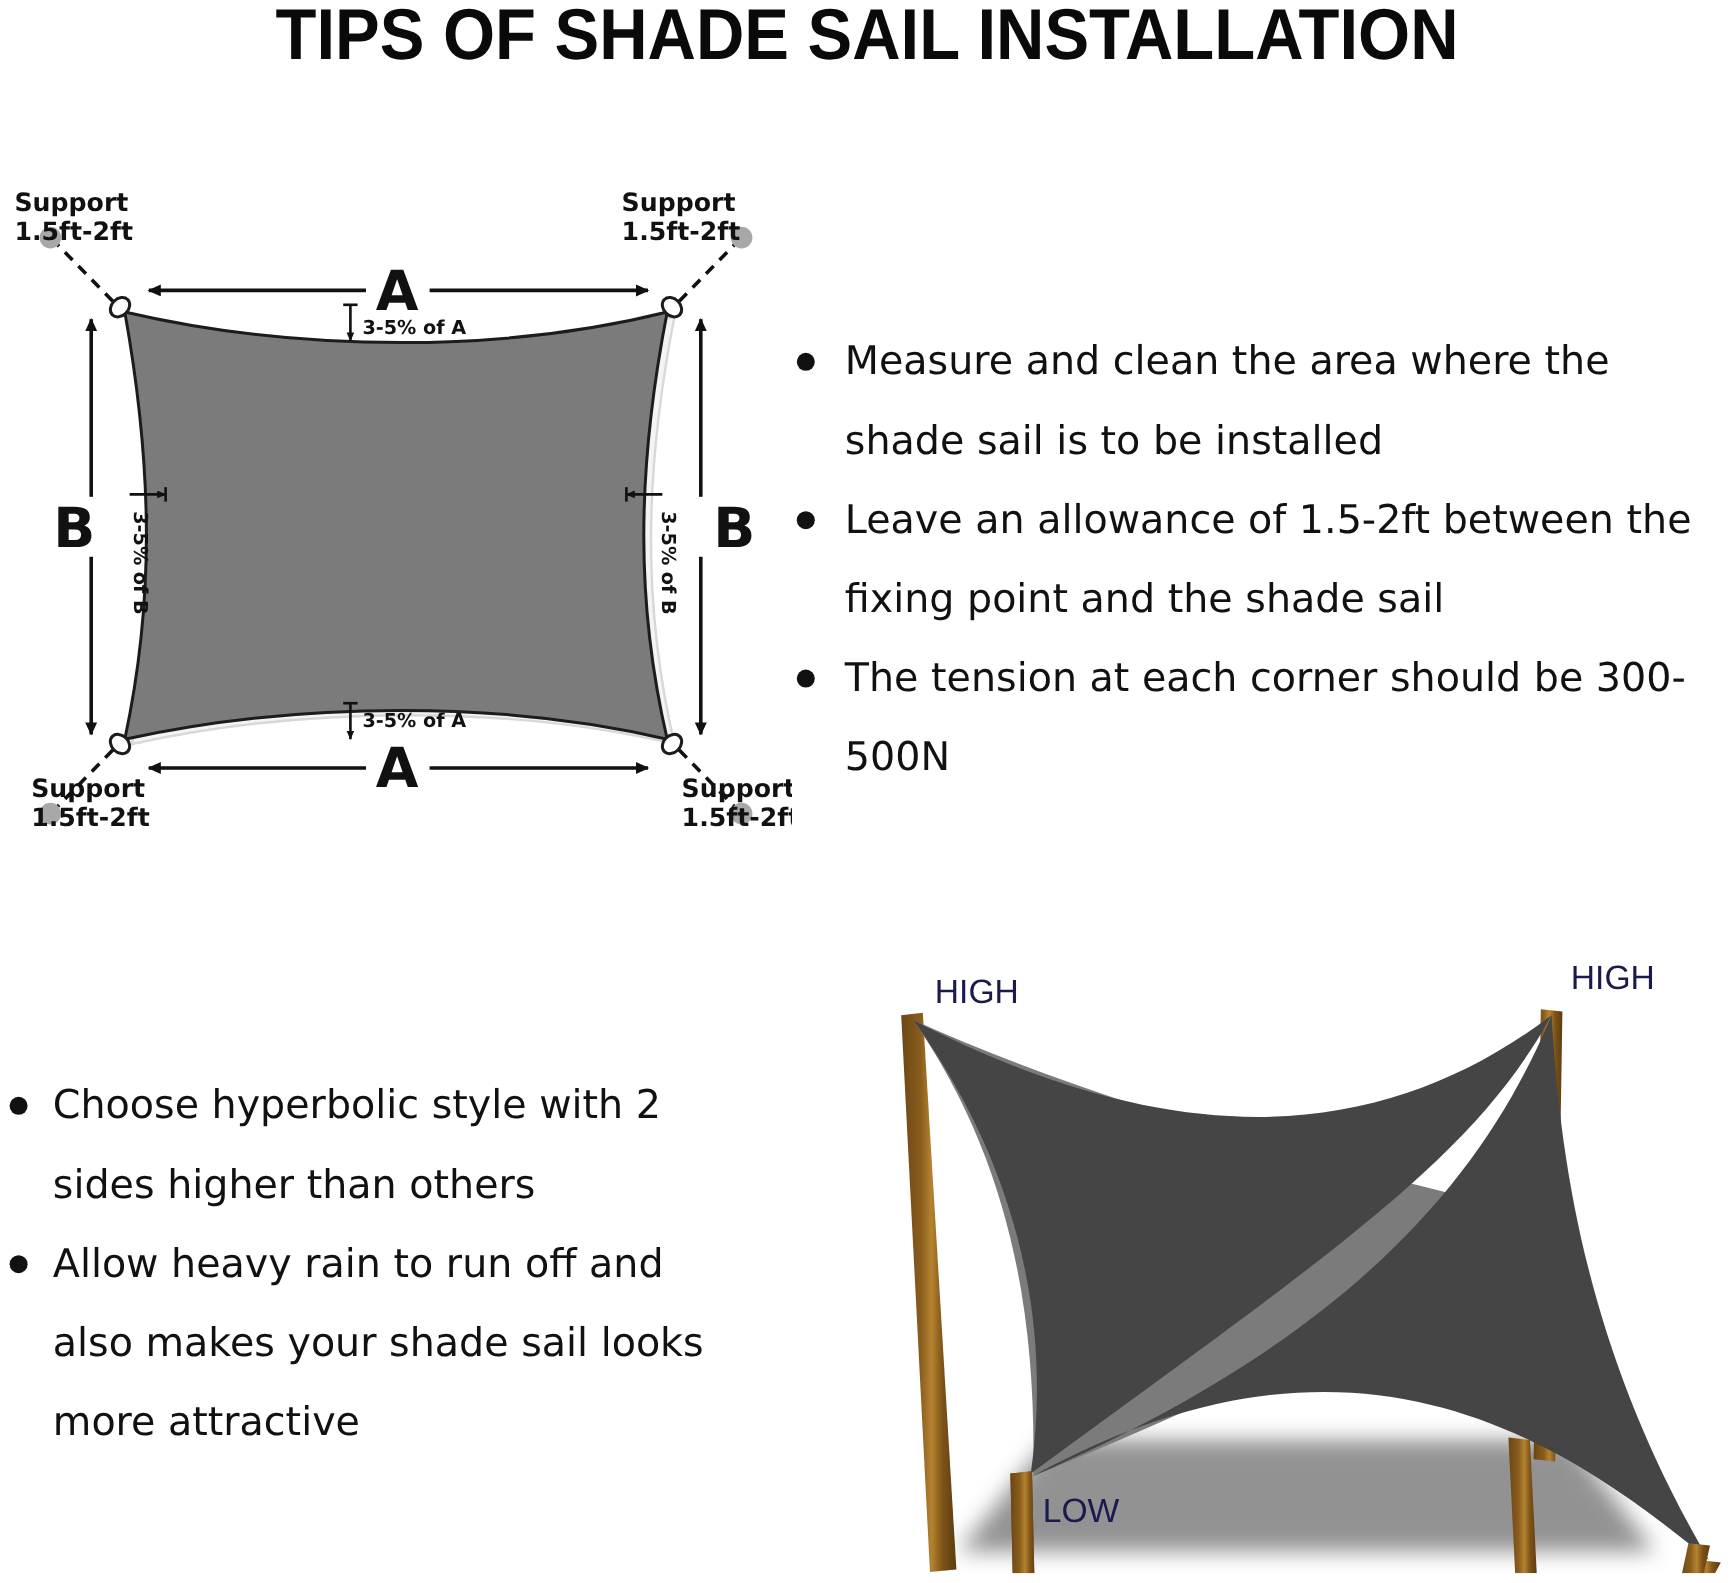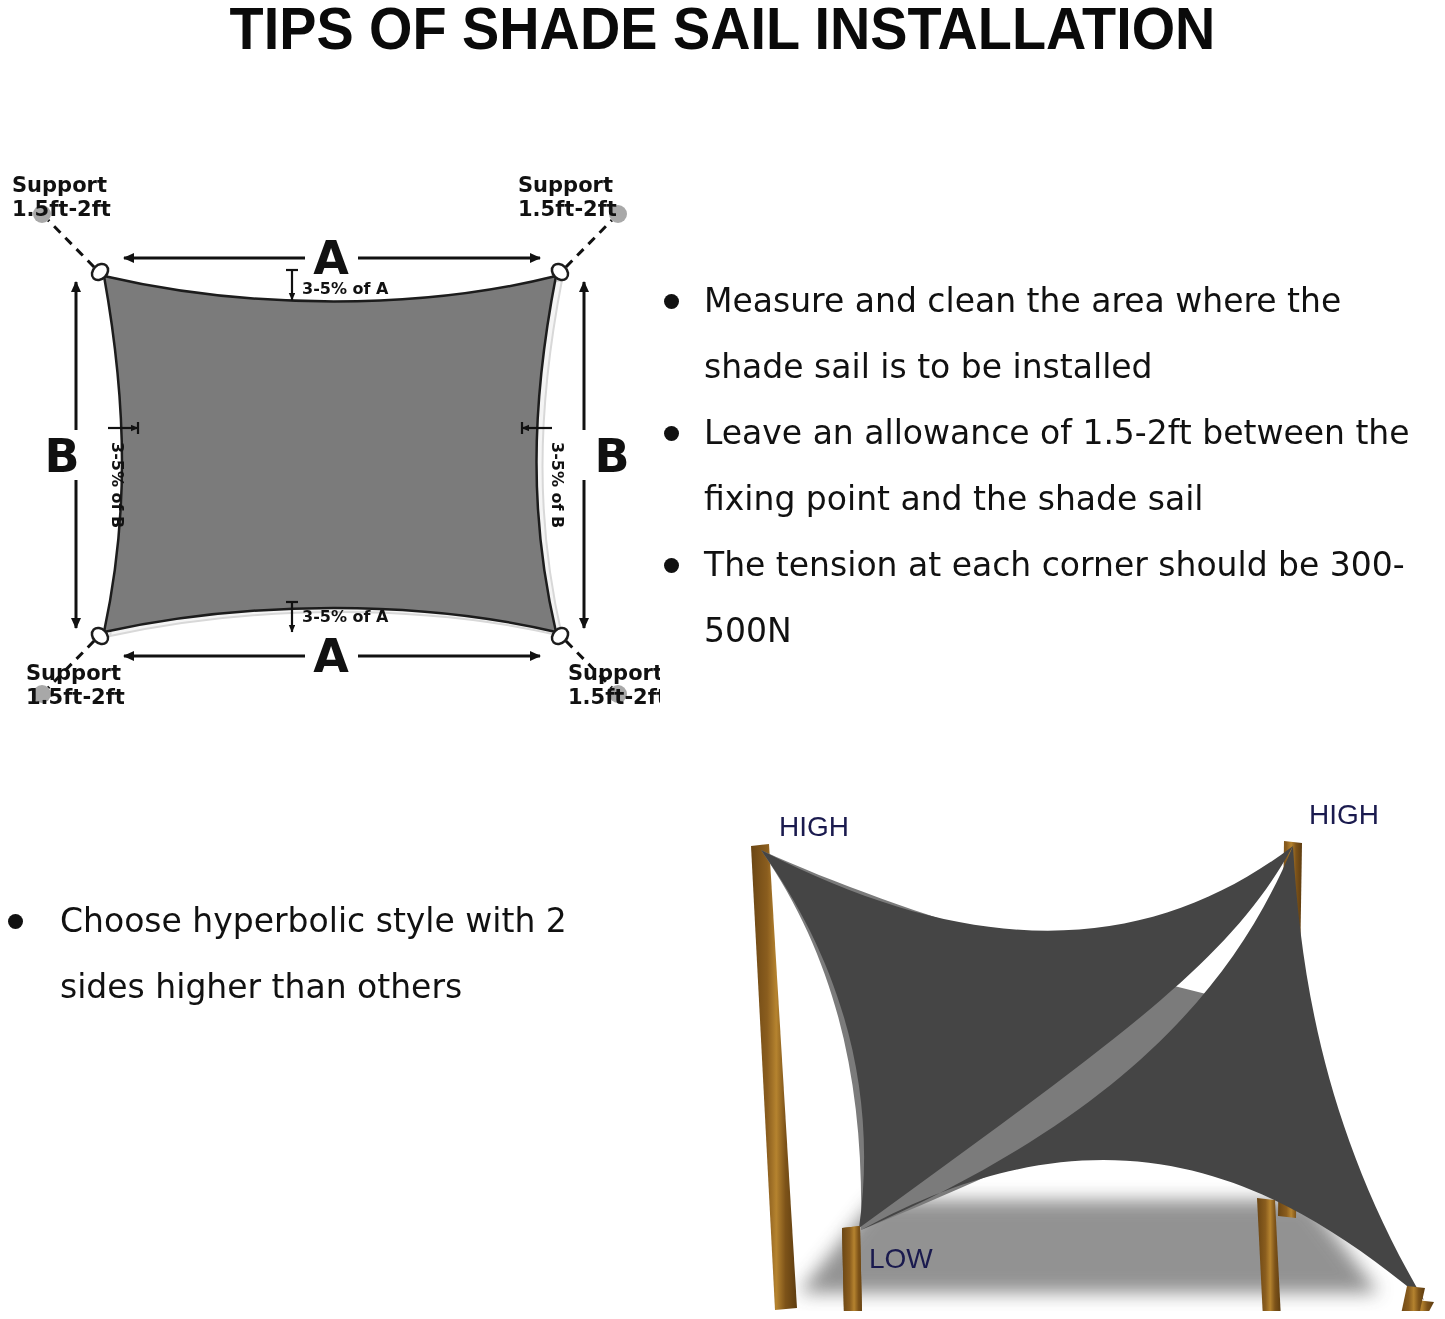--- a/index.html
+++ b/index.html
@@ -33,21 +33,21 @@
     color: #0a0a0a;
     transform: scaleX(0.93);
     transform-origin: 50% 0;
     white-space: nowrap;
   }
 
   
   #diagram-top {
     position: absolute;
     left: 0;
-    top: 160px;
+    top: 144px;
     width: 660px;
     height: 570px;
   }
   #diagram-top svg { display: block; }
 
   .dlabel {
     font-family: "DejaVu Sans", sans-serif;
     font-weight: bold;
     fill: #111111;
   }
@@ -73,21 +73,21 @@
     top: 888px;
     width: 630px;
     font-size: 33px;
     line-height: 66px;
   }
   .bullet-item {
     position: relative;
     padding-left: 56px;
     margin: 0 0 0 0;
   }
-  #bullets-bottom .bullet-item { padding-left: 60px; }
+  #bullets-bottom .bullet-item { padding-left: 44px; }
   .bullet-dot {
     position: absolute;
     left: 16px;
     top: 26px;
     width: 15px;
     height: 15px;
     border-radius: 50%;
     background: #111111;
   }
   #bullets-bottom .bullet-dot { left: 8px; }
@@ -238,20 +238,24 @@
     <div class="bullet-item">
       <span class="bullet-dot"></span>
       <span class="bullet-text">The tension at each corner should be 300-500N</span>
     </div>
   </div>
 
   <div id="bullets-bottom" class="bullets">
     <div class="bullet-item">
       <span class="bullet-dot"></span>
       <span class="bullet-text">Choose hyperbolic style with 2 sides higher than others</span>
+    </div>
+    <div class="bullet-item">
+      <span class="bullet-dot"></span>
+      <span class="bullet-text">Allow heavy rain to run off and also makes your shade sail looks more attractive</span>
     </div>
   </div>
 
   <div id="diagram-bottom">
     <svg width="785" height="531" viewBox="0 0 785 531" xmlns="http://www.w3.org/2000/svg">
       <defs>
         <linearGradient id="postGrad" x1="0" y1="0" x2="1" y2="0">
           <stop offset="0%" stop-color="#6b4614"></stop>
           <stop offset="35%" stop-color="#8a5d1e"></stop>
           <stop offset="55%" stop-color="#b5832f"></stop>

